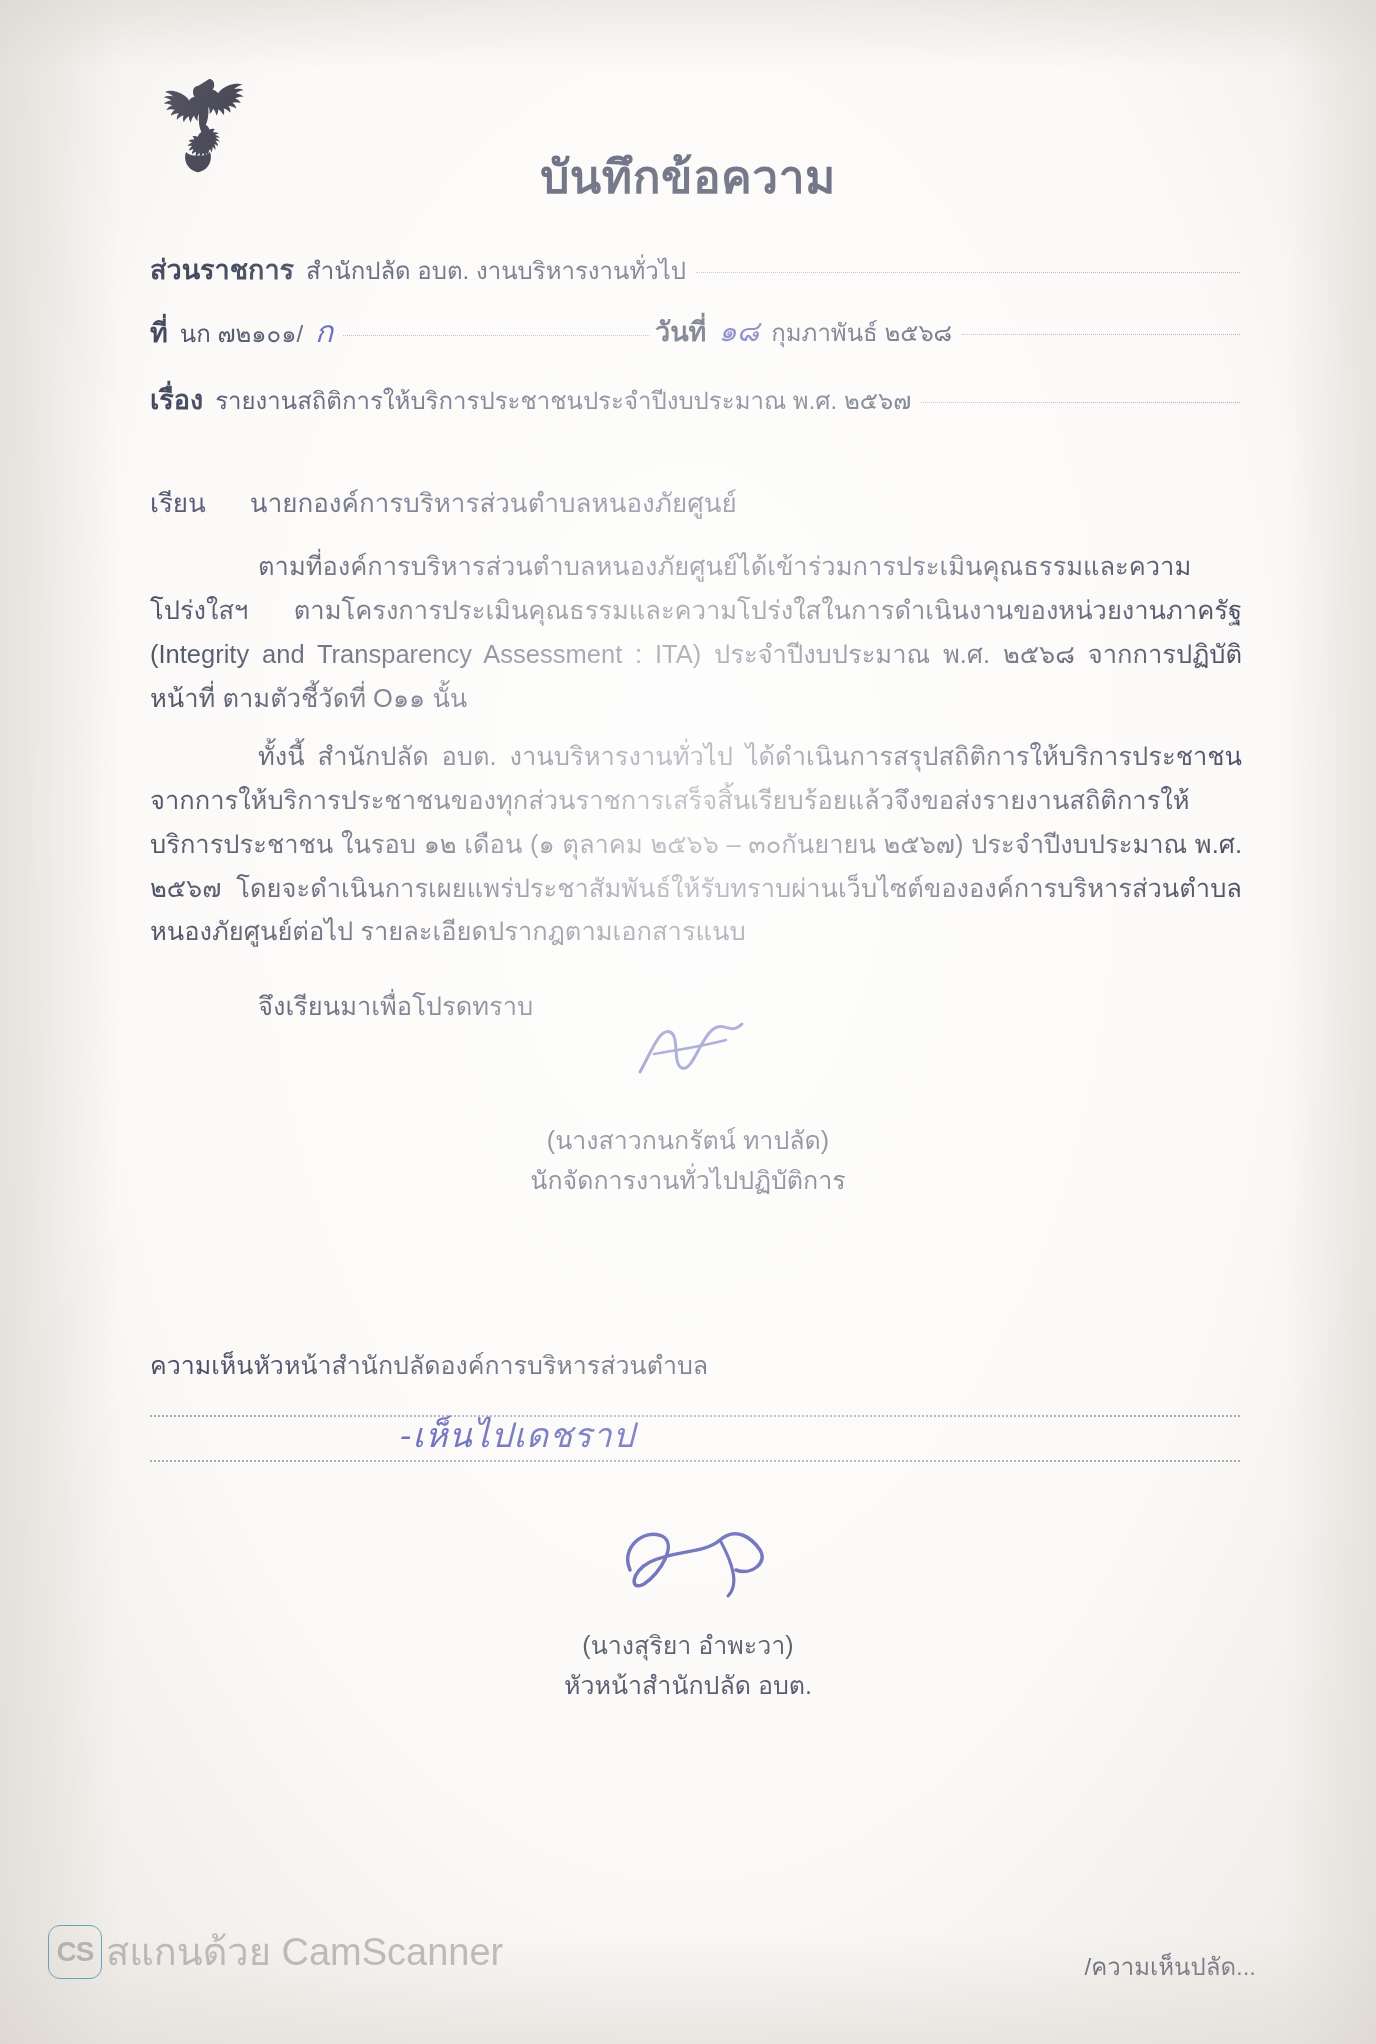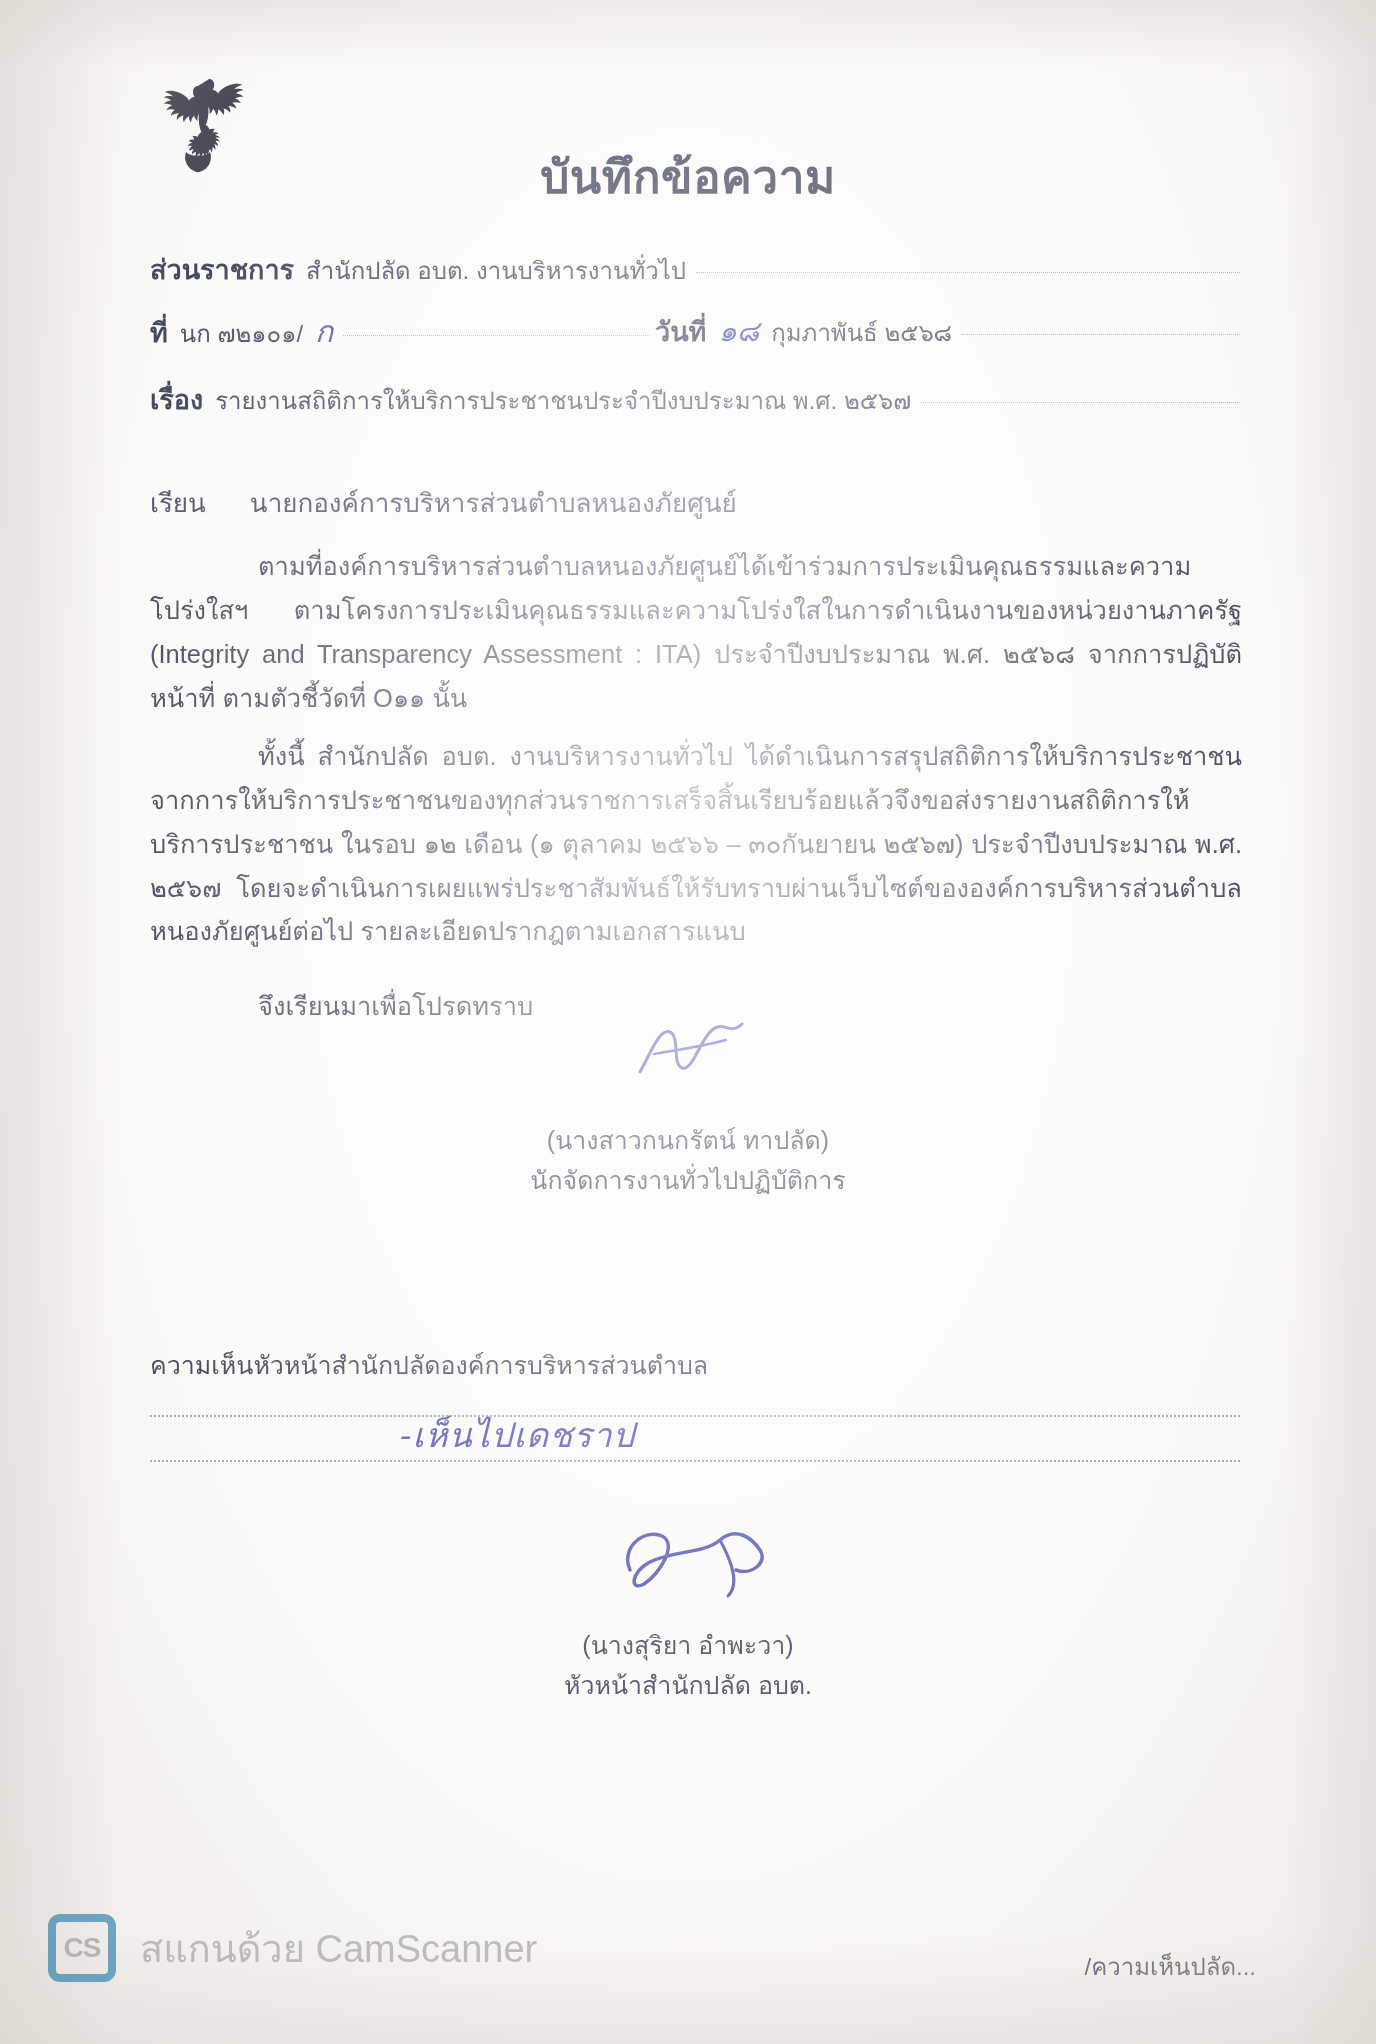--- a/index.html
+++ b/index.html
@@ -170,32 +170,32 @@
     left: 48px;
     bottom: 62px;
     display: flex;
     align-items: center;
     z-index: 6;
     opacity: 0.55;
   }
   .cs-badge {
     width: 52px;
     height: 52px;
-    border: 8px solid #0369a1;
+    border: 1px solid #0369a1;
     border-radius: 12px;
     color: #8a8a8a;
     font-size: 28px;
     font-weight: bold;
     display: flex;
     align-items: center;
     justify-content: center;
     letter-spacing: -1px;
   }
   .cs-text {
-    margin-left: 24px;
+    margin-left: 4px;
     font-size: 38px;
     color: #8f8f8f;
   }
 
   .footer-note {
     position: absolute;
     right: 120px;
     bottom: 58px;
     font-size: 24px;
     color: #19203c;

